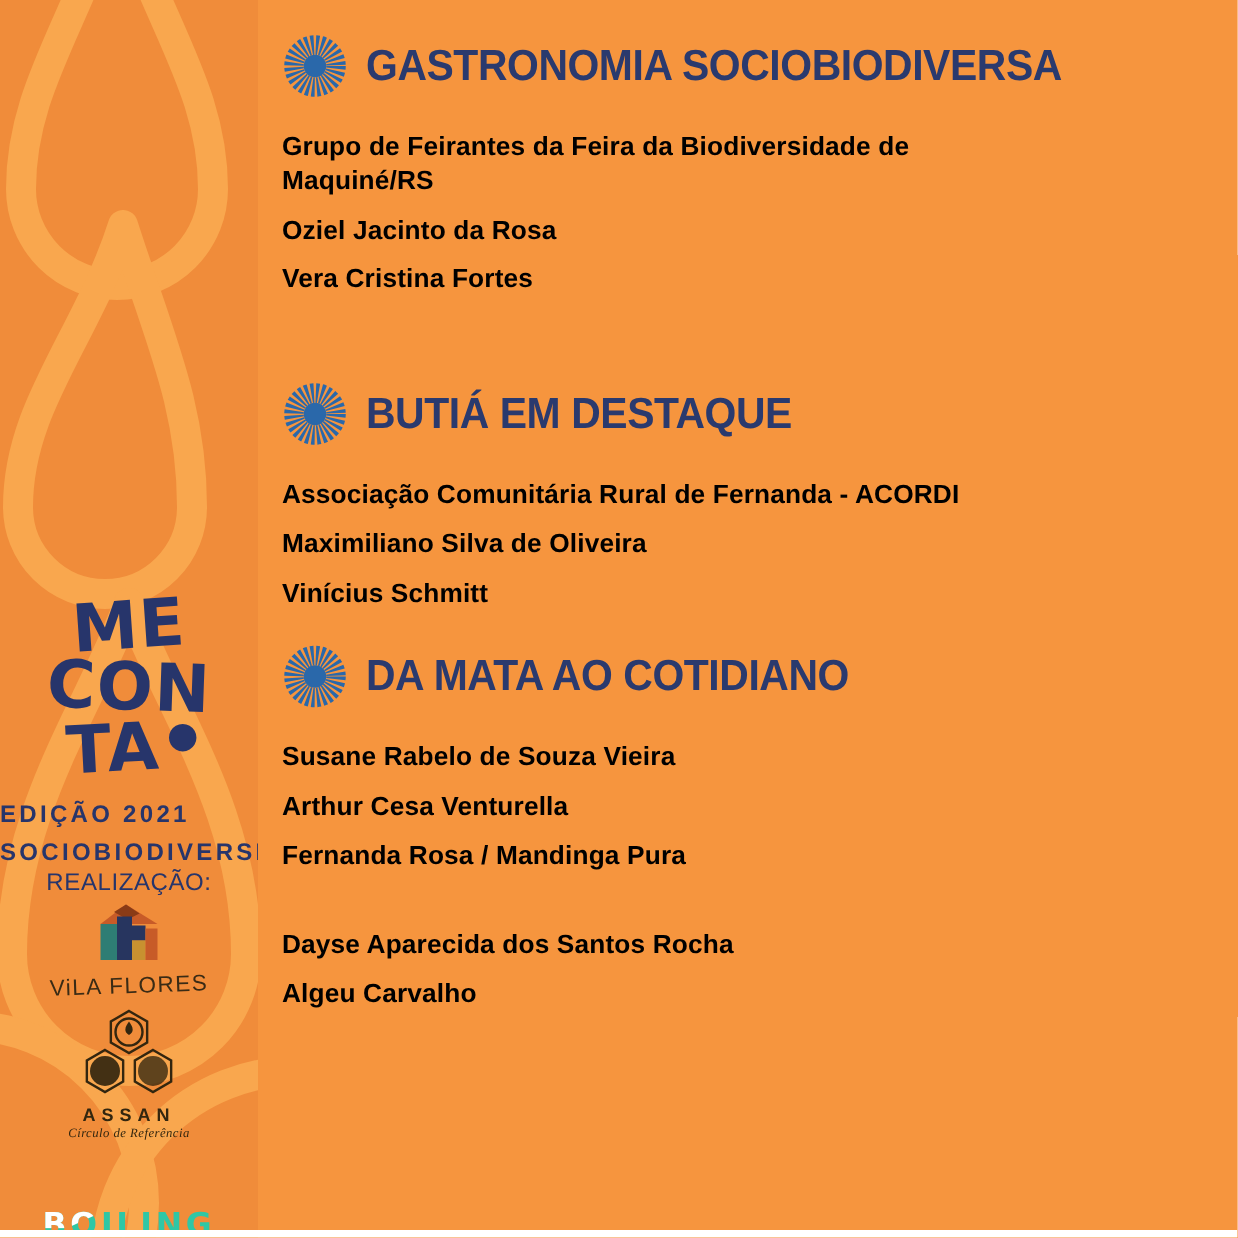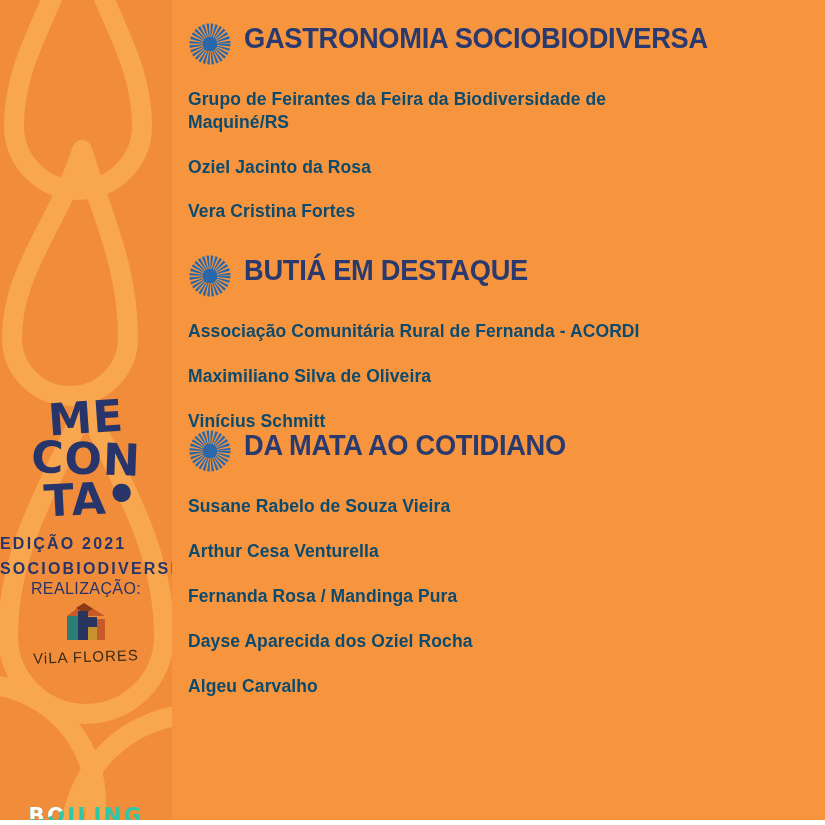--- a/index.html
+++ b/index.html
@@ -56,32 +56,32 @@
     font-family:"DejaVu Sans", sans-serif;
   }
   .boiling-white {
     position:absolute; left:0; top:0; color:#FFFFFF;
     clip-path:polygon(0 0, 42% 0, 14% 62%, 0 62%);
   }
   .boiling-wave { display:block; margin:2px auto 0; }
 
   
   .section { position:absolute; left:188px; width:630px; }
-  .sec-head { display:flex; align-items:flex-start; gap:12px; margin:0 0 20px 0; }
+  .sec-head { display:flex; align-items:center; gap:12px; margin:0 0 20px 0; }
   .burst { width:44px; height:44px; flex:0 0 44px; }
   .sec-title {
     display:inline-block; color:#2A3A6E; font-weight:bold; font-size:29px;
     line-height:1.12; letter-spacing:-0.3px; white-space:nowrap;
     transform:scaleX(0.94); transform-origin:left center;
   }
   .sec-title .tl { display:block; }
   .sec-title .tl:empty { display:none; }
   .entry {
-    color:#0c4a6e; font-weight:bold; font-size:17.5px; line-height:1.3;
-    max-width:520px; margin-top:22px; letter-spacing:0.1px;
+    color:#000000; font-weight:bold; font-size:17.5px; line-height:1.3;
+    max-width:520px; margin-top:10px; letter-spacing:0.1px;
   }
   .s1 { top:22px; }
   .s2 { top:254px; }
   .s3 { top:429px; }
   .s4 { top:608px; }
 
   .white-bar { position:absolute; left:0; bottom:0; width:825px; height:5px; background:#FFFFFF; }
 </style>
 </head>
 <body>
@@ -119,20 +119,35 @@
           <polygon points="13,8 21,3 30,9 22,13" fill="#8A3B16"></polygon>
           <rect x="4" y="16" width="11" height="24" fill="#2E7D74"></rect>
           <rect x="15" y="11" width="10" height="29" fill="#27355F"></rect>
           <rect x="25" y="17" width="9" height="10" fill="#27355F"></rect>
           <rect x="25" y="27" width="9" height="13" fill="#C89130"></rect>
           <rect x="34" y="19" width="8" height="21" fill="#C75B28"></rect>
         </svg>
         <span class="vila-word">ViLA FLORES</span>
       </div>
 
+      <div class="partner partner-assan">
+        <svg width="76" height="58" viewBox="0 0 76 58">
+          <g fill="none" stroke="#33260F" stroke-width="1.6">
+            <polygon points="38,2 50.1,9 50.1,23 38,30 25.9,23 25.9,9"></polygon>
+            <polygon points="22,28 34.1,35 34.1,49 22,56 9.9,49 9.9,35"></polygon>
+            <polygon points="54,28 66.1,35 66.1,49 54,56 41.9,49 41.9,35"></polygon>
+            <circle cx="38" cy="16" r="9"></circle>
+            <path d="M38,9 C35,13 34.5,16 38,18 C41.5,16 41,13 38,9" fill="#33260F" stroke="none"></path>
+          </g>
+          <circle cx="22" cy="42" r="10" fill="#33260F" fill-opacity="0.92"></circle>
+          <circle cx="54" cy="42" r="10" fill="#33260F" fill-opacity="0.78"></circle>
+        </svg>
+        <span class="assan-word">ASSAN</span>
+        <span class="assan-tag">Círculo de Referência</span>
+      </div>
 
       <div class="partner partner-boiling">
         <span class="boiling-wrap">
           <span class="boiling-word">BOILING</span>
           <span class="boiling-word boiling-white">BOILING</span>
         </span>
         <svg class="boiling-wave" width="112" height="12" viewBox="0 0 112 12">
           <path d="M3,6 Q10,0 17,6 T31,6 T45,6 T59,6 T73,6 T87,6 T101,6 T109,6" fill="none" stroke="#2FC7A5" stroke-width="3.5" stroke-linecap="round"></path>
         </svg>
       </div>
@@ -172,18 +187,18 @@
         <circle cx="22" cy="22" r="14" fill="none" stroke="#2A68AA" stroke-width="13" stroke-dasharray="1.8 1.35"></circle>
       </svg>
       <span class="sec-title">DA MATA AO COTIDIANO</span>
     </div>
     <div class="entry">Susane Rabelo de Souza Vieira</div>
     <div class="entry">Arthur Cesa Venturella</div>
     <div class="entry">Fernanda Rosa / Mandinga Pura</div>
   </div>
 
   <div class="section s4">
-    <div class="entry">Dayse Aparecida dos Oziel Rocha</div>
+    <div class="entry">Dayse Aparecida dos Santos Rocha</div>
     <div class="entry">Algeu Carvalho</div>
   </div>
 
   <div class="white-bar"></div>
 </div>
 
 </body></html>

